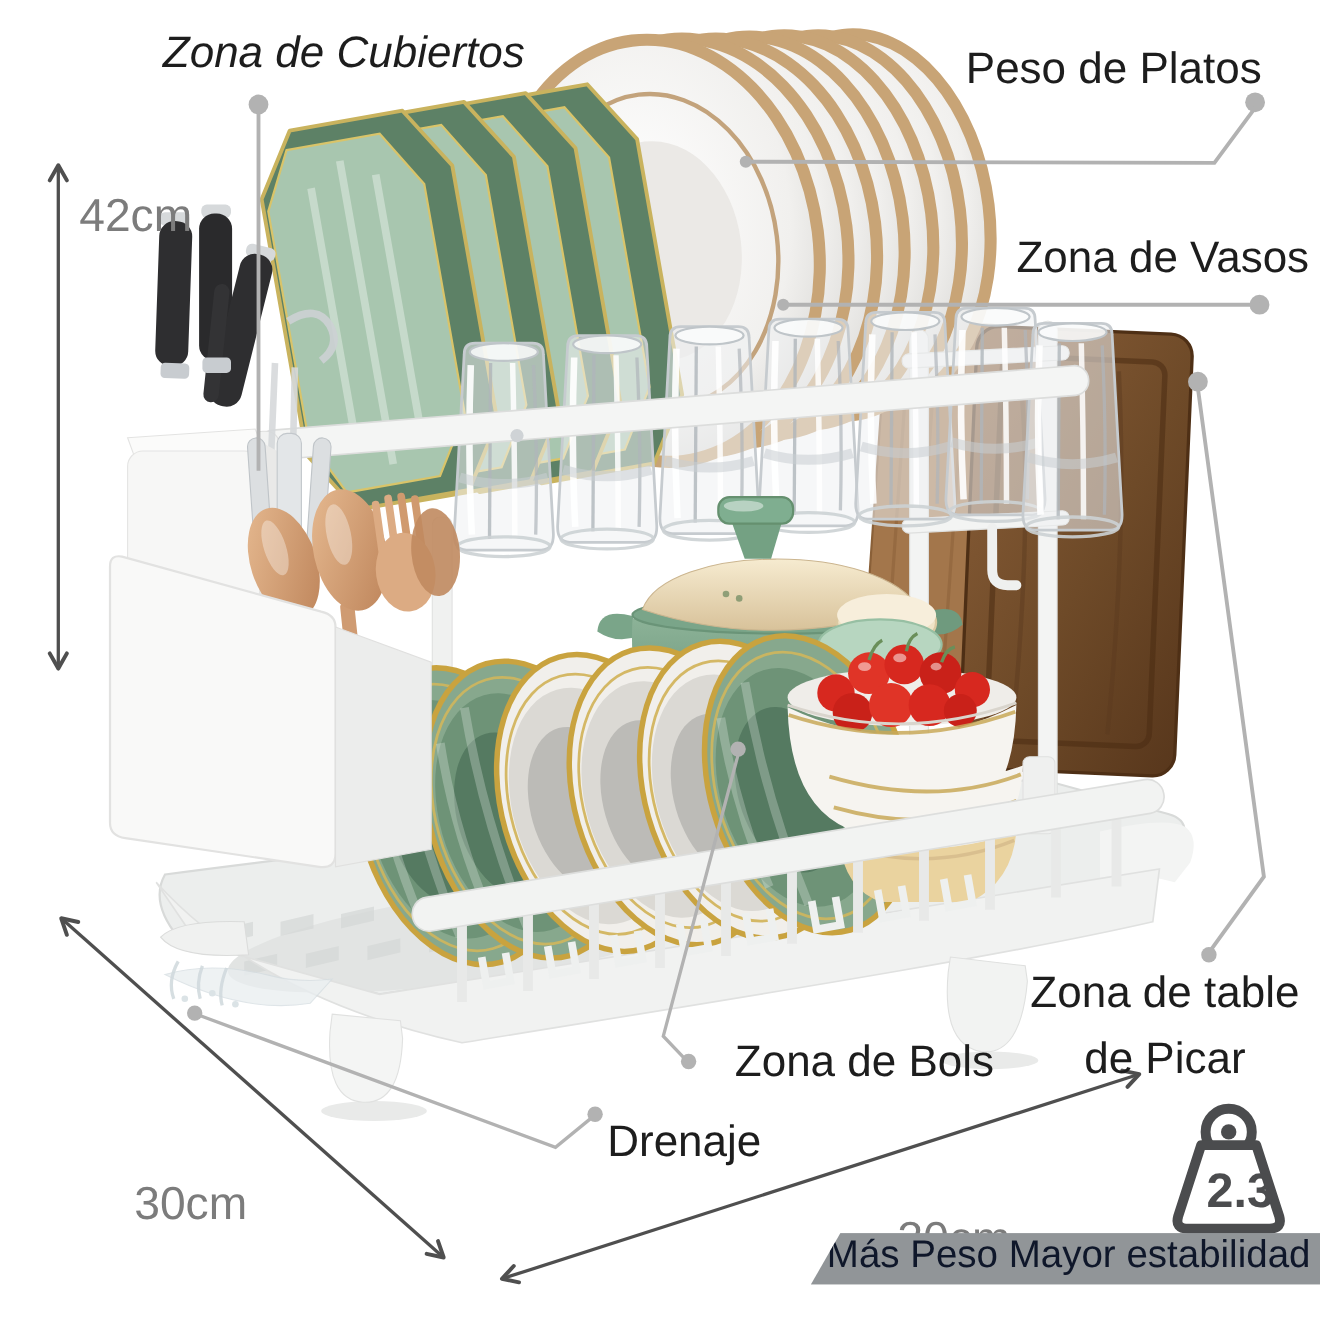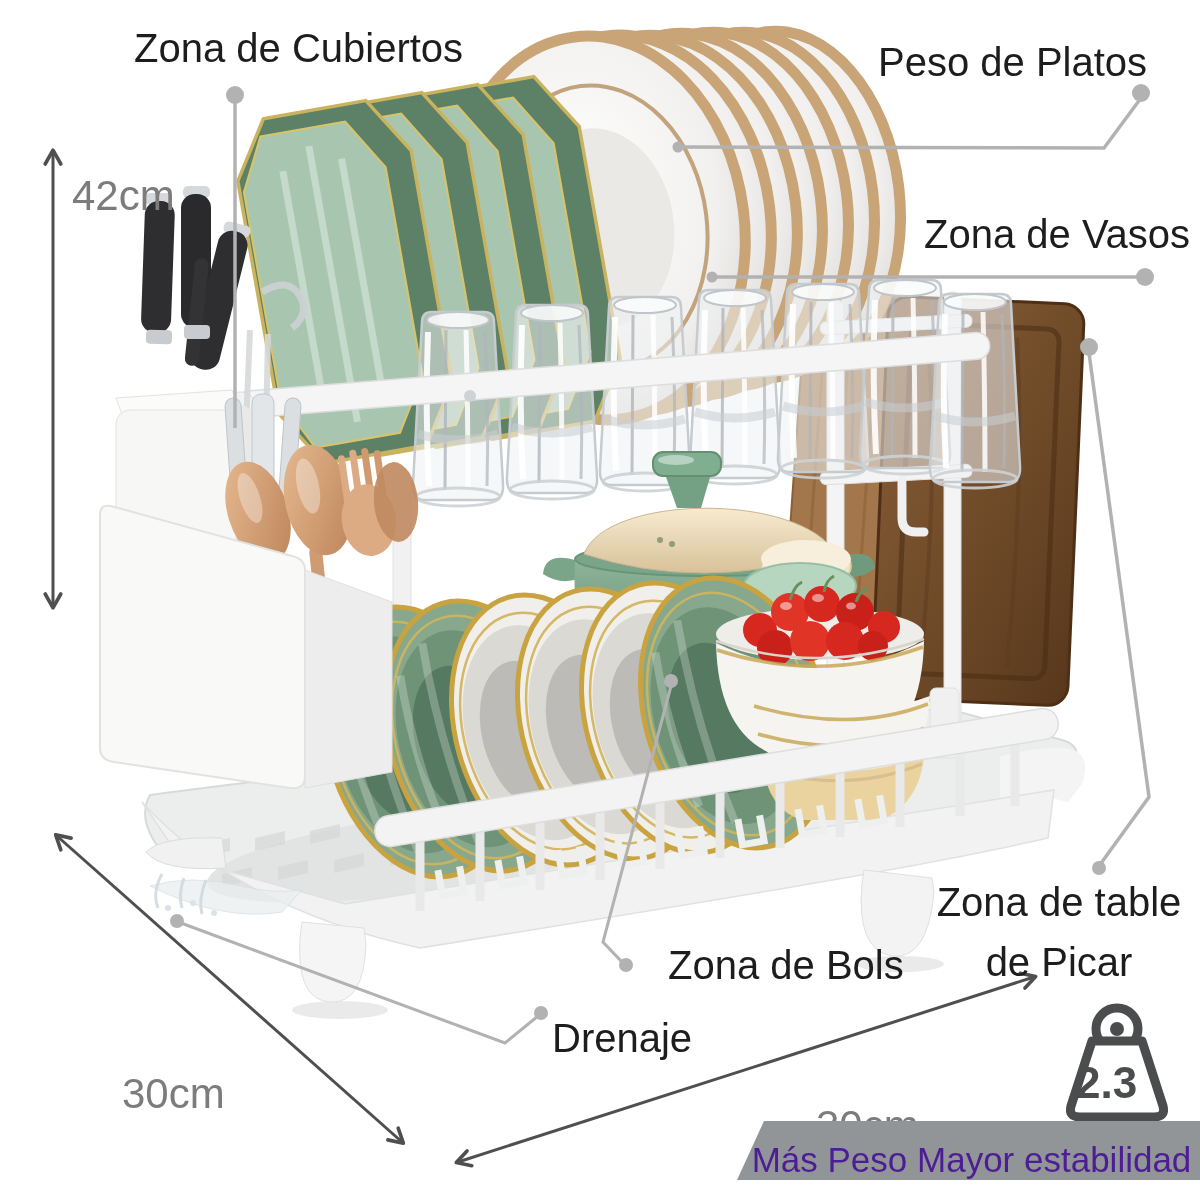--- a/index.html
+++ b/index.html
@@ -8,28 +8,28 @@
     font-family:"Liberation Sans", sans-serif;
   }
   .stage svg.scene{position:absolute;left:0;top:0;}
   .label{
     position:absolute;color:#1d1d1d;font-size:40px;line-height:1.2;
     white-space:nowrap;letter-spacing:0px;
   }
   .label.wrap{white-space:normal;text-align:center;line-height:1.5;}
   .dim{position:absolute;color:#7c7c7c;font-size:42px;white-space:nowrap;margin-top:44px;}
   .weight-num{
-    position:absolute;left:1076px;top:1058px;width:82px;text-align:left;
+    position:absolute;left:1076px;top:1058px;width:82px;text-align:right;
     font-size:44px;font-weight:bold;color:#4b4c4e;
   }
   .banner{
-    position:absolute;left:737px;top:1121px;width:463px;height:59px;
+    position:absolute;left:737px;top:1121px;width:463px;height:47px;
     background:#919598;clip-path:polygon(27px 0,100% 0,100% 100%,0 100%);
-    display:flex;align-items:flex-end;justify-content:center;
-    color:#4c1d95;font-size:35px;padding-left:6px;box-sizing:border-box;
+    display:flex;align-items:flex-start;justify-content:center;
+    color:#0f172a;font-size:35px;padding-left:6px;box-sizing:border-box;
   }
 </style>
 </head>
 <body>
 
 <div class="stage">
 
   <svg class="scene" width="1200" height="1200" viewBox="0 0 1200 1200">
     <defs>
       <radialGradient id="pface" cx="45%" cy="40%" r="70%">
@@ -385,21 +385,21 @@
       <line x1="458" y1="1162" x2="1034" y2="977" marker-start="url(#ah)" marker-end="url(#ah)"></line>
     </g>
 
     <g>
       <circle cx="1117" cy="1029" r="21" fill="#ffffff" stroke="#4b4c4e" stroke-width="9"></circle>
       <circle cx="1117" cy="1029" r="7" fill="#4b4c4e" stroke="none"></circle>
       <path d="M1092,1041 L1071,1106 Q1068,1117 1080,1117 L1154,1117 Q1166,1117 1163,1106 L1142,1041 Z" fill="#ffffff" stroke="#4b4c4e" stroke-width="9" stroke-linejoin="round"></path>
     </g>
   </svg>
 
-  <div class="label" style="left:134px;top:24px;">Zona de Cubiertos</div>
+  <div class="label" style="left:148px;top:24px;font-style:italic;">Zona de Cubiertos</div>
   <div class="label" style="left:878px;top:38px;">Peso de Platos</div>
   <div class="label" style="left:924px;top:210px;">Zona de Vasos</div>
   <div class="label wrap" style="left:928px;top:872px;width:262px;">Zona de table de Picar</div>
   <div class="label" style="left:552px;top:1014px;">Drenaje</div>
   <div class="label" style="left:668px;top:941px;">Zona de Bols</div>
 
   <div class="dim" style="left:72px;top:128px;">42cm</div>
   <div class="dim" style="left:122px;top:1026px;">30cm</div>
   <div class="dim" style="left:816px;top:1058px;">30cm</div>
 

